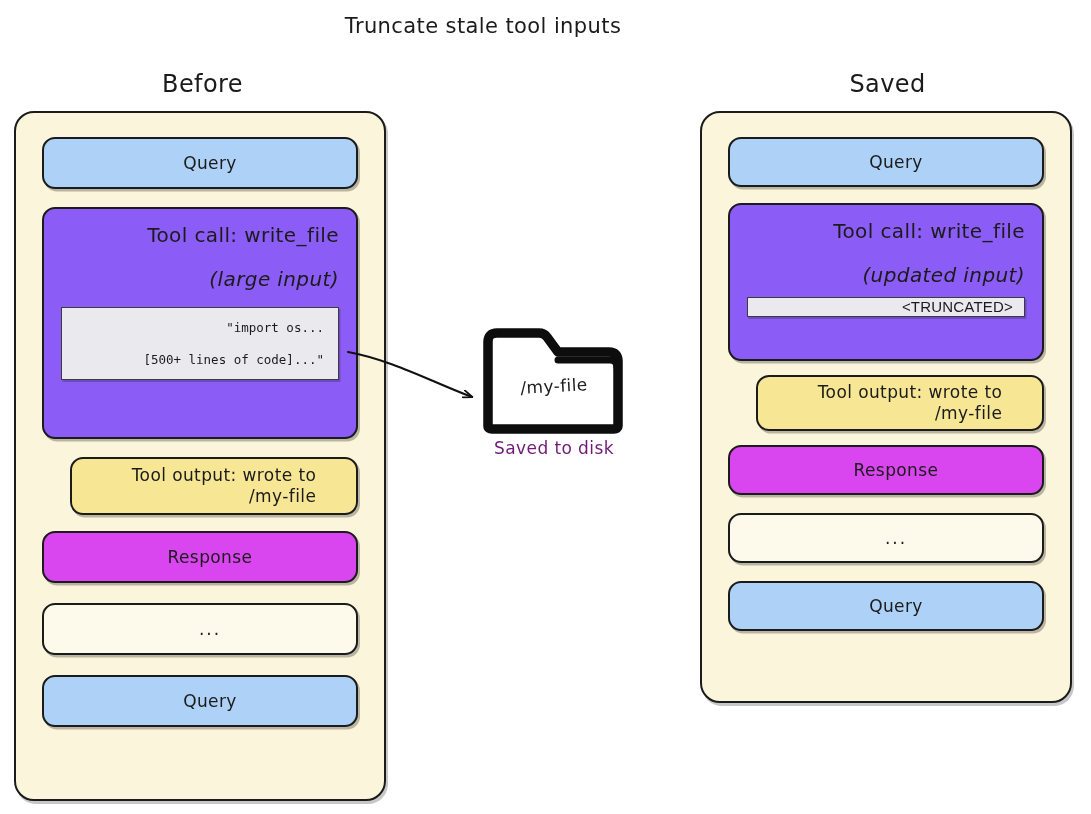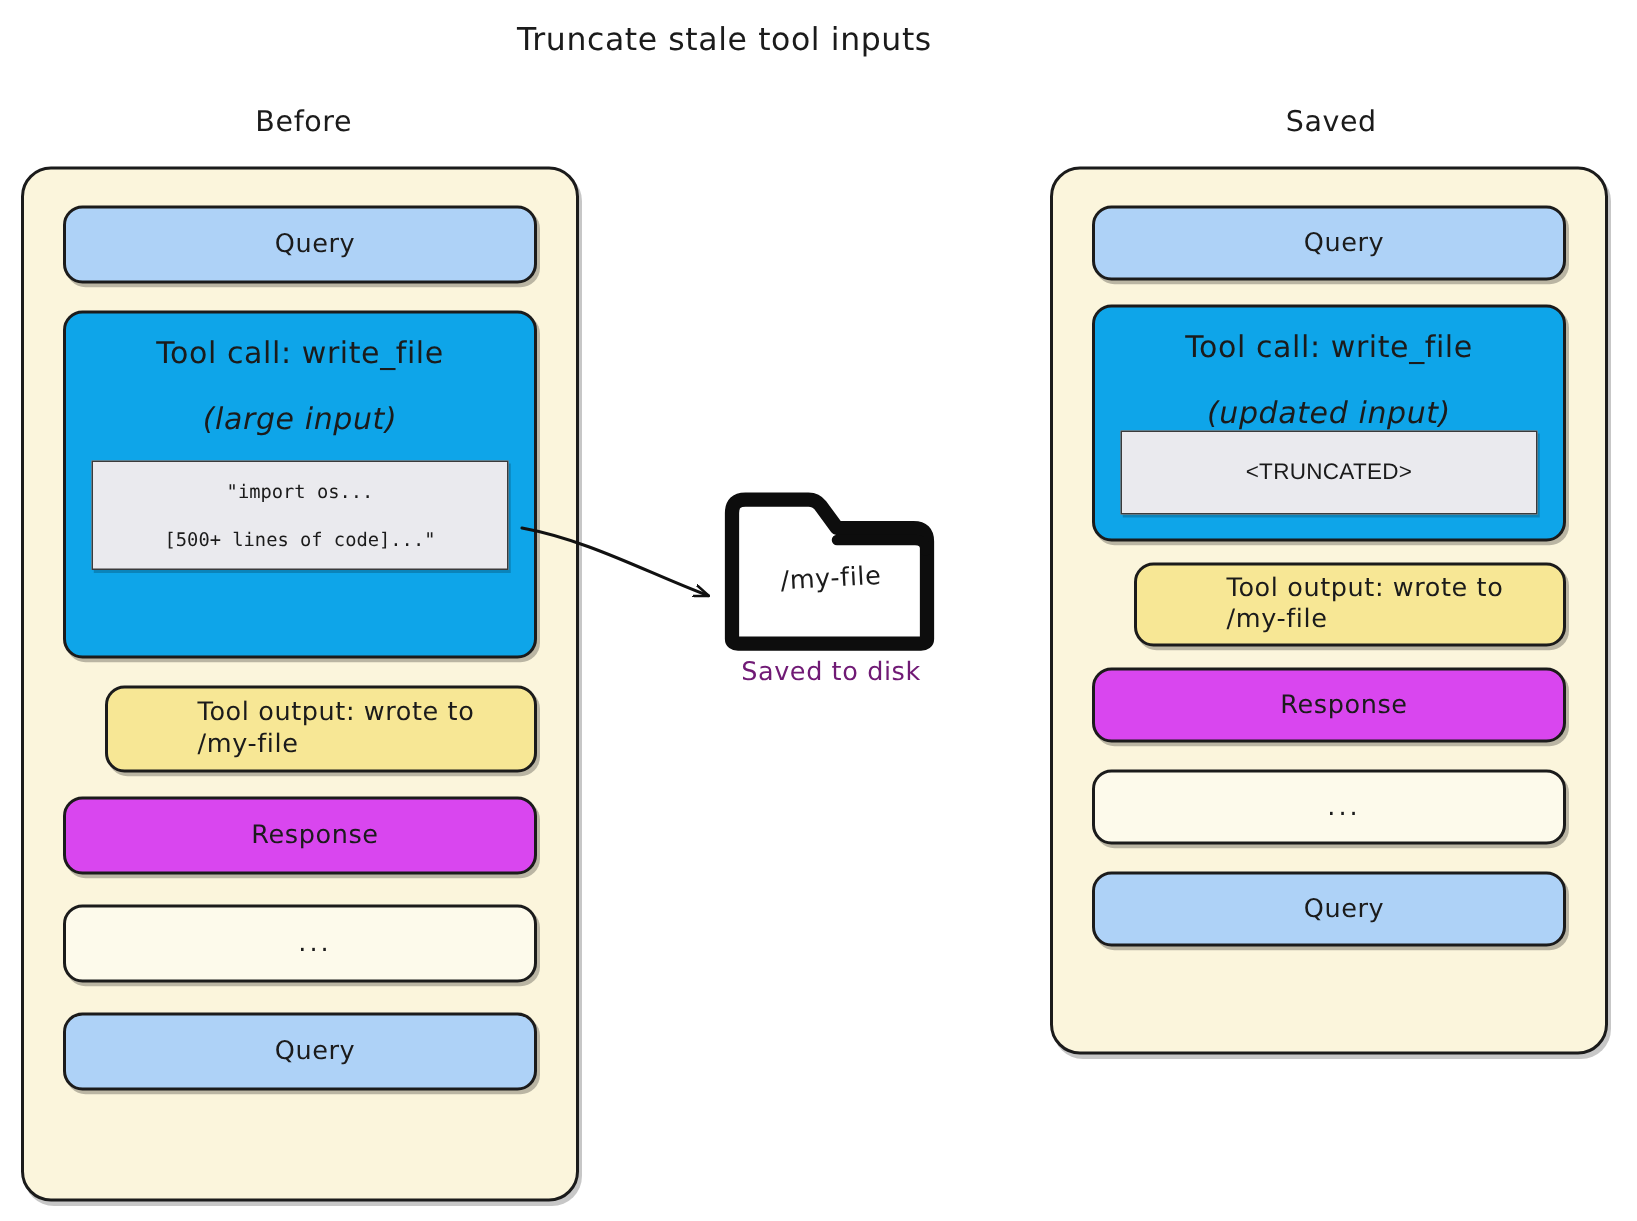--- a/index.html
+++ b/index.html
@@ -37,21 +37,21 @@
     left: 0;
     width: 966px;
     text-align: center;
     font-size: 21px;
     color: #1b1b1b;
   }
 
   .column-heading {
     position: absolute;
     text-align: center;
-    font-size: 19px;
+    font-size: 24px;
     color: #1b1b1b;
   }
   #heading-before { top: 70px; left: 95px; width: 215px; }
   #heading-after  { top: 70px; left: 780px; width: 215px; }
 
   
   .conversation {
     position: absolute;
     background: #fbf5dc;
     border: 2.4px solid #1b1b1b;
@@ -71,35 +71,35 @@
   }
 
   
   .msg {
     border: 2.2px solid #1b1b1b;
     border-radius: 13px;
     box-shadow: 2px 2.5px 0 rgba(0,0,0,0.26);
     display: flex;
     align-items: center;
     justify-content: center;
-    text-align: left;
+    text-align: right;
     font-size: 17px;
     line-height: 1.22;
     color: #1b1b1b;
     flex: none;
     padding-left: 20px;
   }
   .msg.query    { background: #aed2f7; }
   .msg.response { background: #d946ef; }
   .msg.output   { background: #f7e795; margin-left: 28px; }
   .msg.ellipsis { background: #fdfaeb; }
   .msg.toolcall {
-    background: #0ea5e9;
+    background: #8b5cf6;
     display: block;
-    text-align: center;
+    text-align: right;
     padding: 14px 17px 16px 17px;
   }
 
   .toolcall-line {
     font-size: 20px;
     line-height: 1.2;
     color: #1b1b1b;
     white-space: nowrap;
   }
   .toolcall-line.second { margin-top: 20px; font-style: italic; }
@@ -115,22 +115,22 @@
     font-size: 12.5px;
     line-height: 1.25;
     white-space: pre;
     color: #1b1b1b;
   }
   .codeline + .codeline { margin-top: 16px; }
 
   .trunc-box {
     background: #eaeaee;
     border: 1.6px solid #3b3b3b;
-    margin-top: 0;
-    padding: 18px 11px;
+    margin-top: 10px;
+    padding: 0 11px;
     box-shadow: 1.5px 2px 0 rgba(0,0,0,0.20);
   }
   .trunc-text {
     font-family: "Liberation Sans", sans-serif;
     font-size: 15px;
     color: #1b1b1b;
     letter-spacing: 0.2px;
   }
 
   .dots { font-size: 17px; letter-spacing: 2px; }

